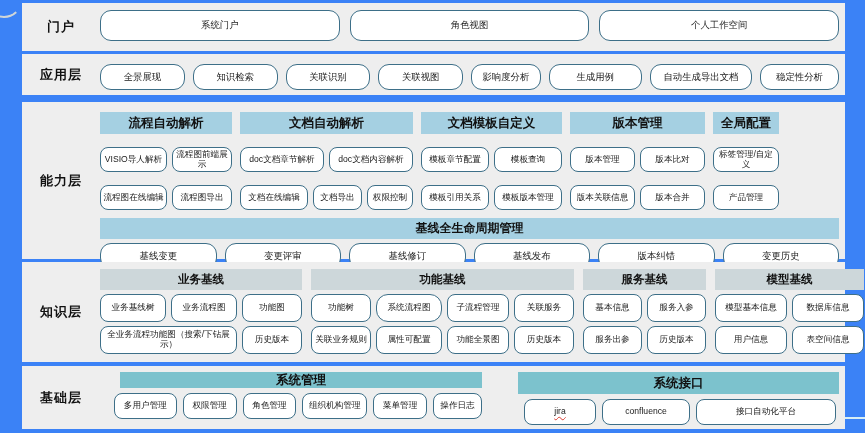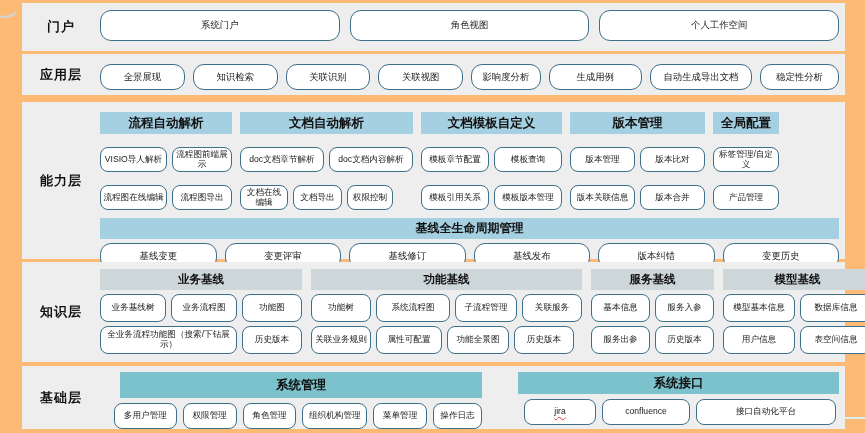--- a/index.html
+++ b/index.html
@@ -2,21 +2,21 @@
 <html><head>
 <meta charset="utf-8">
 <style>
   * { box-sizing: border-box; margin:0; padding:0; }
   html,body {
     width:865px; height:433px;
     background:#ffffff;
     font-family:"Liberation Sans","DejaVu Sans",sans-serif;
     overflow:hidden;
   }
-  #root { position:relative; width:865px; height:433px; background:#fdba74; }
+  #root { position:relative; width:865px; height:433px; background:#3b82f6; }
 
   
   .corner-tl { position:absolute; left:-14px; top:-16px; width:36px; height:34px;
                border:2px solid #cfd6d8; border-radius:50%;
                border-right-color:transparent; border-top-color:transparent; }
   .deco-arrow { position:absolute; right:0px; bottom:7px; width:72px; height:12px; }
 
   
   .band {
     position:absolute; left:22px; right:20px;
@@ -144,21 +144,21 @@
           </div>
         </div>
 
         <div class="cap-col">
           <div class="ghead cap" style="height:22px;">文档自动解析</div>
           <div class="cap-cells">
             <div class="pill" style="width:84px;">doc文档章节解析</div>
             <div class="pill" style="width:84px;">doc文档内容解析</div>
           </div>
           <div class="cap-cells">
-            <div class="pill" style="width:48px;">文档在线编辑</div>
+            <div class="pill" style="width:68px;">文档在线编辑</div>
             <div class="pill" style="width:49px;">文档导出</div>
             <div class="pill" style="width:46px;">权限控制</div>
           </div>
         </div>
 
         <div class="cap-col">
           <div class="ghead cap" style="height:22px;">文档模板自定义</div>
           <div class="cap-cells">
             <div class="pill" style="width:68px;">模板章节配置</div>
             <div class="pill" style="width:68px;">模板查询</div>
@@ -222,21 +222,21 @@
           <div class="know-cells">
             <div class="pill" style="width:137px;">全业务流程功能图（搜索/下钻展示）</div>
             <div class="pill" style="width:60px;">历史版本</div>
           </div>
         </div>
 
         <div class="know-col">
           <div class="ghead know" style="height:21px;">功能基线</div>
           <div class="know-cells">
             <div class="pill" style="width:60px;">功能树</div>
-            <div class="pill" style="width:74px;">系统流程图</div>
+            <div class="pill" style="width:66px;border-radius:12px;">系统流程图</div>
             <div class="pill" style="width:62px;">子流程管理</div>
             <div class="pill" style="width:60px;">关联服务</div>
           </div>
           <div class="know-cells">
             <div class="pill" style="width:60px;">关联业务规则</div>
             <div class="pill" style="width:66px;">属性可配置</div>
             <div class="pill" style="width:62px;">功能全景图</div>
             <div class="pill" style="width:60px;">历史版本</div>
           </div>
         </div>
@@ -268,21 +268,21 @@
       </div>
     </div>
   </div>
 
   <div class="band" style="top:366px; height:63px;">
     <div class="band-label">基础层</div>
     <div class="band-body">
       <div class="base-wrap" style="margin-top:6px;">
 
         <div class="base-col" style="width:382px;">
-          <div class="ghead base" style="height:26px;margin-left:20px;">系统管理</div>
+          <div class="ghead base" style="height:16px;margin-left:20px;">系统管理</div>
           <div class="base-cells" style="padding-left:14px;">
             <div class="pill" style="width:64px;">多用户管理</div>
             <div class="pill" style="width:55px;">权限管理</div>
             <div class="pill" style="width:55px;">角色管理</div>
             <div class="pill" style="width:66px;">组织机构管理</div>
             <div class="pill" style="width:55px;">菜单管理</div>
             <div class="pill" style="width:50px;">操作日志</div>
           </div>
         </div>
 

